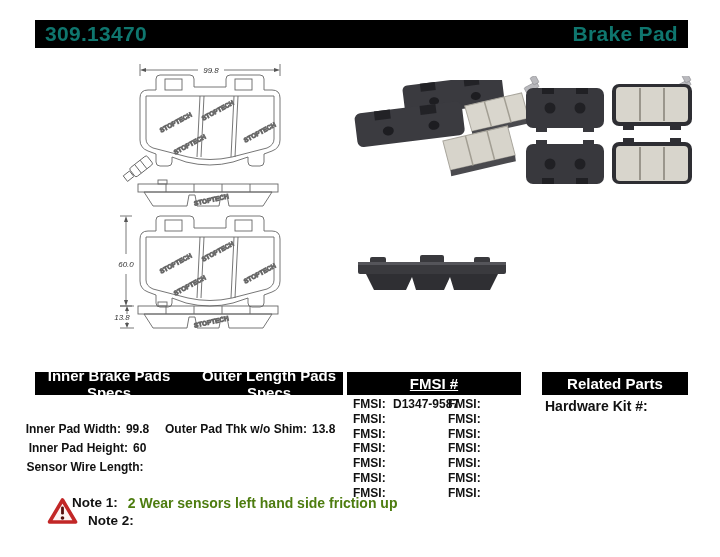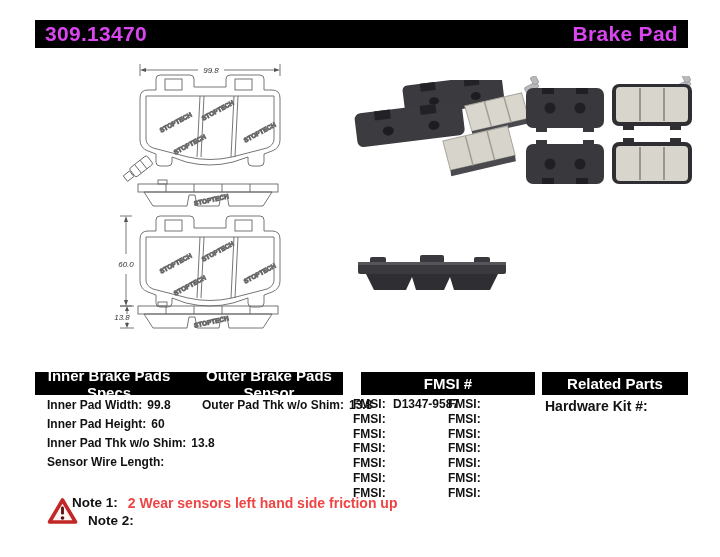--- a/index.html
+++ b/index.html
@@ -1,41 +1,41 @@
 <!DOCTYPE html>
 <html><head>
 <meta charset="utf-8">
 <style>
   html,body{margin:0;padding:0;background:#ffffff;}
   body{width:720px;height:557px;position:relative;overflow:hidden;
        font-family:"Liberation Sans",sans-serif;color:#111;}
   .abs{position:absolute;}
   
   .topbar{left:35px;top:20px;width:653px;height:28px;background:#000;
-          color:#d946ef;display:flex;justify-content:space-between;align-items:center;
+          color:#0f766e;display:flex;justify-content:space-between;align-items:center;
           padding:0 10px;box-sizing:border-box;font-weight:bold;font-size:21px;
           letter-spacing:.3px;}
   
   .hbar{top:372px;height:23px;background:#000;color:#fff;display:flex;
         align-items:center;justify-content:center;font-weight:bold;font-size:15px;gap:12px;}
   .hbar .half{flex:1;text-align:center;}
   
-  .spec-col{top:396px;text-align:left;font-size:12px;font-weight:bold;
-            white-space:nowrap;margin-left:37px;}
+  .spec-col{top:420px;text-align:center;font-size:12px;font-weight:bold;
+            white-space:nowrap;}
   .spec-row{height:19px;line-height:19px;}
   .spec-row .val{margin-left:5px;}
   
   .fmsi-col{top:397px;font-size:12px;font-weight:bold;white-space:nowrap;}
   .fmsi-row{height:14.8px;line-height:14.8px;display:flex;}
   .fmsi-row .fl{min-width:40px;}
   
   .rel-col{top:397px;font-size:14px;font-weight:bold;white-space:nowrap;}
   
   .note-row{font-size:13.5px;font-weight:bold;white-space:nowrap;display:flex;}
-  .note-red{color:#ef4444;margin-left:10px;font-size:14px;}
+  .note-red{color:#4d7c0f;margin-left:10px;font-size:14px;}
   svg{display:block;}
   svg text{font-family:"Liberation Sans",sans-serif;}
   .dimtxt{font-size:8px;font-style:italic;fill:#333;}
   .wm{font-size:6.5px;font-weight:bold;fill:#c6c6c6;}
 </style>
 </head>
 <body>
 
 <div class="abs topbar">
   <span>309.13470</span>
@@ -167,33 +167,32 @@
   <rect x="18" y="9" width="16" height="8" rx="2" fill="#39393d"></rect>
   <rect x="68" y="7" width="24" height="10" rx="2" fill="#39393d"></rect>
   <rect x="122" y="9" width="16" height="8" rx="2" fill="#39393d"></rect>
   <rect x="6" y="14" width="148" height="12" rx="2" fill="#3a3a3e"></rect>
   <rect x="6" y="14" width="148" height="3" fill="#55555a"></rect>
   <path d="M14,26 L146,26 L138,42 L102,42 L98,29 L92,42 L64,42 L60,29 L54,42 L22,42 Z" fill="#2f2f33"></path>
 </svg>
 
 <div class="abs hbar" style="left:35px;width:308px;">
   <span class="half">Inner Brake Pads Specs</span>
-  <span class="half">Outer Brake Pads Sensor</span>
-</div>
-<div class="abs hbar" style="left:361px;width:174px;">
+  <span class="half">Outer Length Pads Specs</span>
+</div>
+<div class="abs hbar" style="left:347px;width:174px;text-decoration:underline;">
   <span>FMSI #</span>
 </div>
 <div class="abs hbar" style="left:542px;width:146px;">
   <span>Related Parts</span>
 </div>
 
 <div class="abs spec-col" style="left:10px;width:155px;">
   <div class="spec-row"><span>Inner Pad Width:</span><span class="val">99.8</span></div>
   <div class="spec-row"><span>Inner Pad Height:</span><span class="val">60</span></div>
-  <div class="spec-row"><span>Inner Pad Thk w/o Shim:</span><span class="val">13.8</span></div>
   <div class="spec-row"><span>Sensor Wire Length:</span><span class="val"></span></div>
 </div>
 
 <div class="abs spec-col" style="left:165px;width:155px;">
   <div class="spec-row"><span>Outer Pad Thk w/o Shim:</span><span class="val">13.8</span></div>
 </div>
 
 <div class="abs fmsi-col" style="left:353px;">
   <div class="fmsi-row">
       <span class="fl">FMSI:</span>

